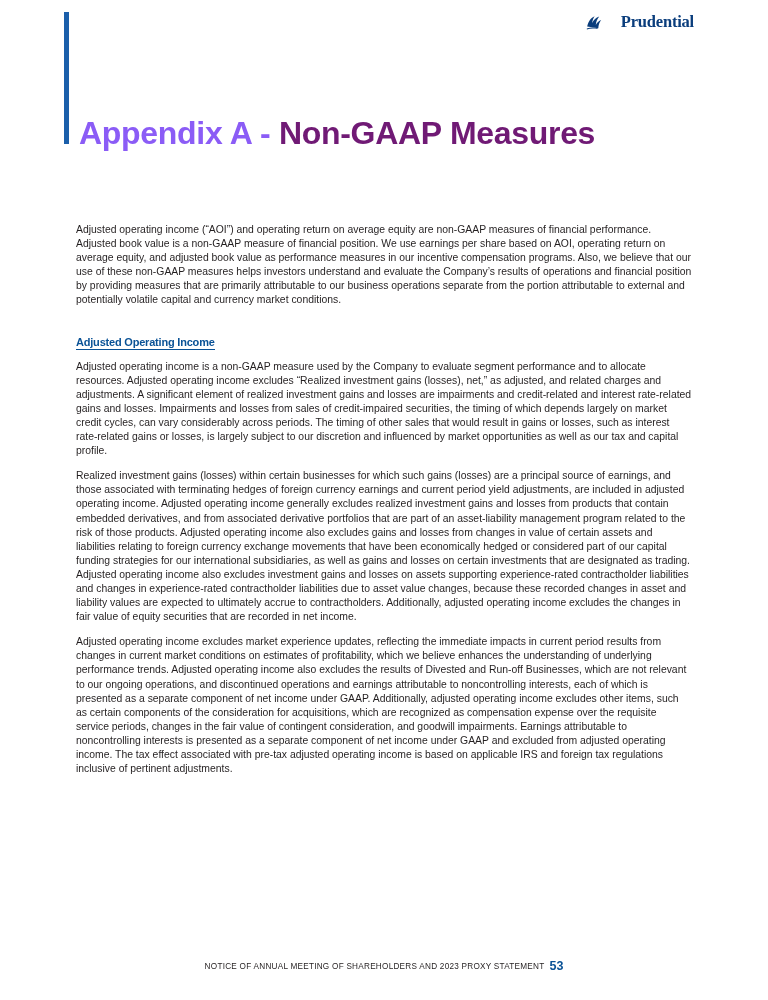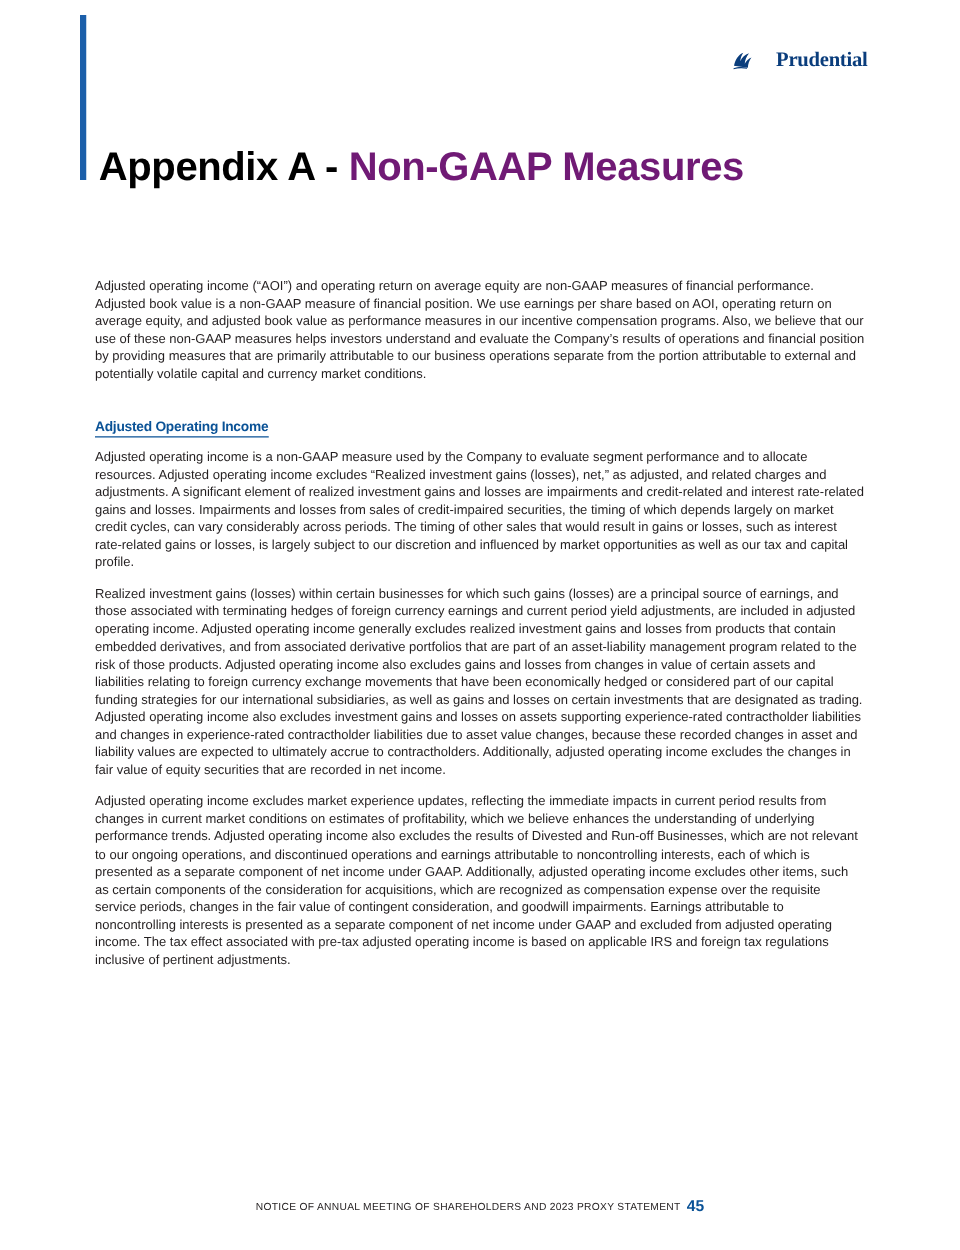--- a/index.html
+++ b/index.html
@@ -19,21 +19,21 @@
   .page {
     position: relative;
     width: 768px;
     height: 1000px;
     box-sizing: border-box;
   }
 
   
   .brand {
     position: absolute;
-    top: 38px;
+    top: 12px;
     right: 74px;
     display: flex;
     align-items: center;
     gap: 18px;
   }
   .brand-mark {
     width: 17px;
     height: 17px;
     display: block;
   }
@@ -57,21 +57,21 @@
   .page-title {
     position: absolute;
     left: 79px;
     top: 94px;
     font-size: 32px;
     font-weight: bold;
     letter-spacing: -0.3px;
     white-space: nowrap;
   }
   .page-title .grey {
-    color: #000000;
+    color: #8b5cf6;
   }
   .page-title .blue {
     color: #701a75;
   }
 
   
   .content {
     position: absolute;
     left: 76px;
     top: 175px;
@@ -154,16 +154,16 @@
       <h2 class="section">Adjusted Operating Income</h2>
     </div>
 
     <p class="body">Adjusted operating income is a non-GAAP measure used by the Company to evaluate segment performance and to allocate resources. Adjusted operating income excludes “Realized investment gains (losses), net,” as adjusted, and related charges and adjustments. A significant element of realized investment gains and losses are impairments and credit-related and interest rate-related gains and losses. Impairments and losses from sales of credit-impaired securities, the timing of which depends largely on market credit cycles, can vary considerably across periods. The timing of other sales that would result in gains or losses, such as interest rate-related gains or losses, is largely subject to our discretion and influenced by market opportunities as well as our tax and capital profile.</p>
     <p class="body">Realized investment gains (losses) within certain businesses for which such gains (losses) are a principal source of earnings, and those associated with terminating hedges of foreign currency earnings and current period yield adjustments, are included in adjusted operating income. Adjusted operating income generally excludes realized investment gains and losses from products that contain embedded derivatives, and from associated derivative portfolios that are part of an asset-liability management program related to the risk of those products. Adjusted operating income also excludes gains and losses from changes in value of certain assets and liabilities relating to foreign currency exchange movements that have been economically hedged or considered part of our capital funding strategies for our international subsidiaries, as well as gains and losses on certain investments that are designated as trading. Adjusted operating income also excludes investment gains and losses on assets supporting experience-rated contractholder liabilities and changes in experience-rated contractholder liabilities due to asset value changes, because these recorded changes in asset and liability values are expected to ultimately accrue to contractholders. Additionally, adjusted operating income excludes the changes in fair value of equity securities that are recorded in net income.</p>
     <p class="body">Adjusted operating income excludes market experience updates, reflecting the immediate impacts in current period results from changes in current market conditions on estimates of profitability, which we believe enhances the understanding of underlying performance trends. Adjusted operating income also excludes the results of Divested and Run-off Businesses, which are not relevant to our ongoing operations, and discontinued operations and earnings attributable to noncontrolling interests, each of which is presented as a separate component of net income under GAAP. Additionally, adjusted operating income excludes other items, such as certain components of the consideration for acquisitions, which are recognized as compensation expense over the requisite service periods, changes in the fair value of contingent consideration, and goodwill impairments. Earnings attributable to noncontrolling interests is presented as a separate component of net income under GAAP and excluded from adjusted operating income. The tax effect associated with pre-tax adjusted operating income is based on applicable IRS and foreign tax regulations inclusive of pertinent adjustments.</p>
 
   </div>
 
   <div class="footer">
-    <span class="footer-text">NOTICE OF ANNUAL MEETING OF SHAREHOLDERS AND 2023 PROXY STATEMENT</span><span class="footer-page">45</span>
+    <span class="footer-text">NOTICE OF ANNUAL MEETING OF SHAREHOLDERS AND 2023 PROXY STATEMENT</span><span class="footer-page">53</span>
   </div>
 
 </div>
 
 </body></html>

